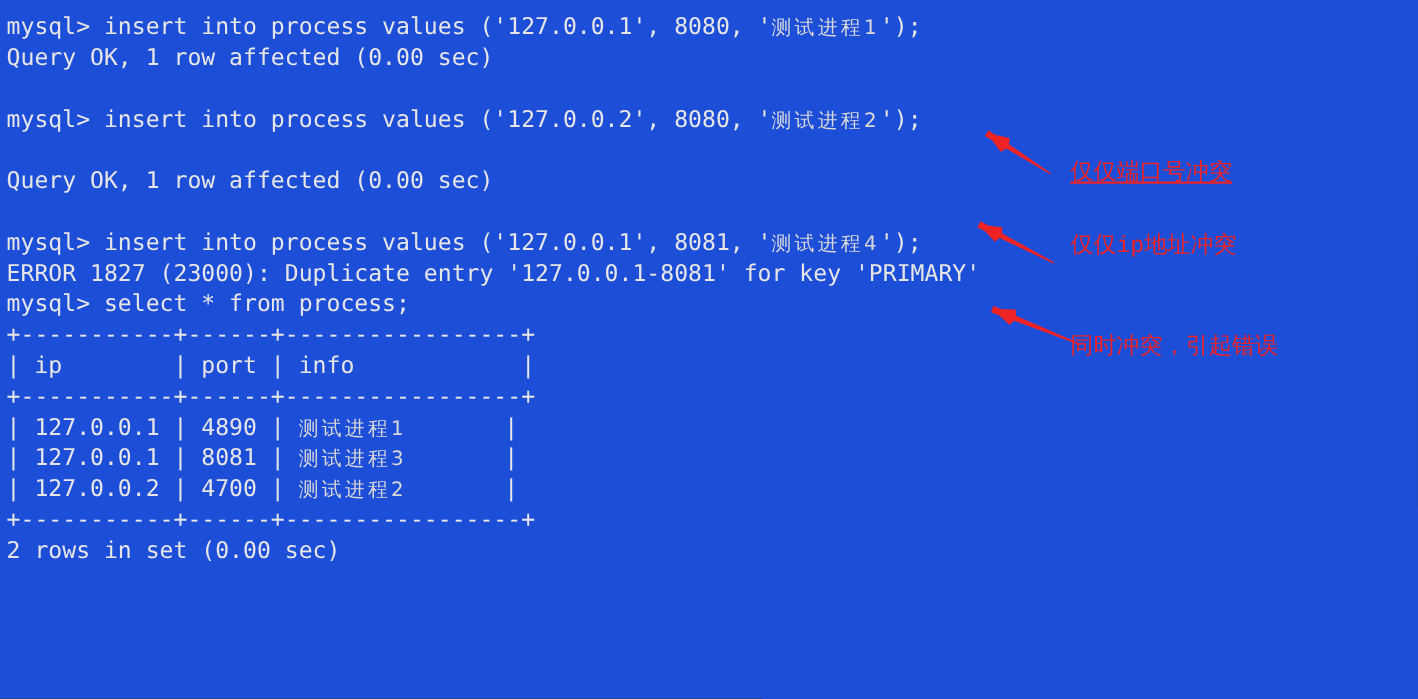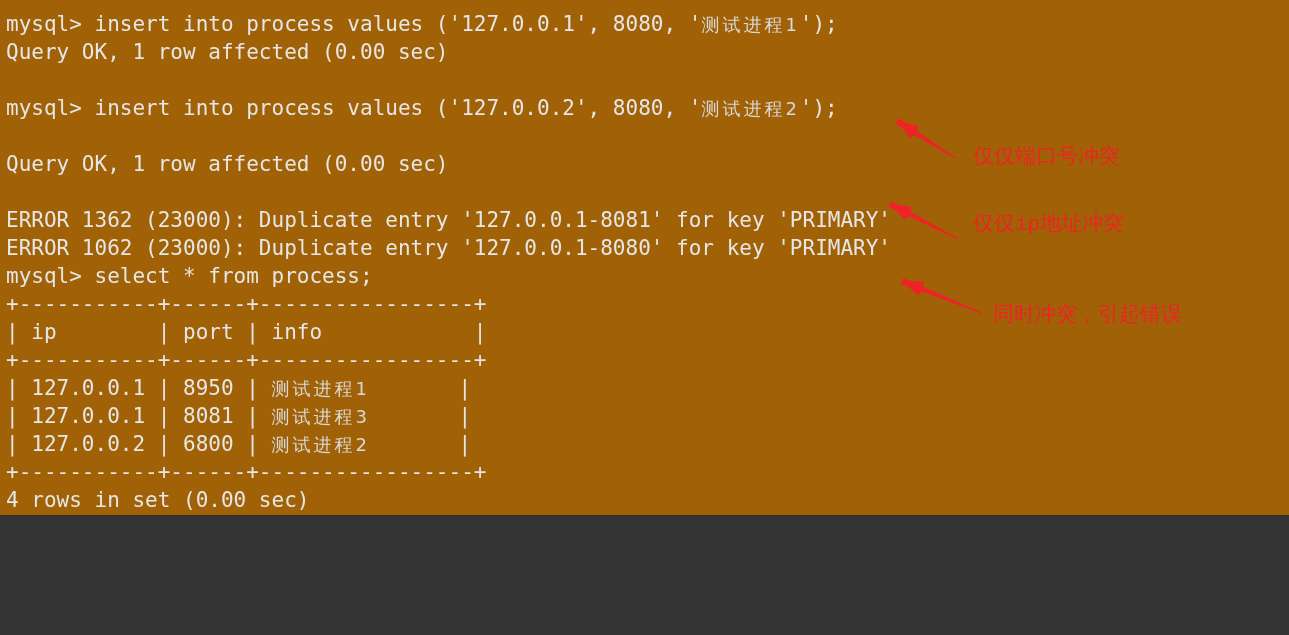--- a/index.html
+++ b/index.html
@@ -13,22 +13,22 @@
     overflow: hidden;
     position: relative;
     font-family: "DejaVu Sans Mono", "Liberation Mono", monospace;
   }
 
   #terminal {
     position: absolute;
     left: 0;
     top: 0;
     width: 1289px;
-    height: 515px;
-    background: #a16207;
+    height: 635px;
+    background: #1d4ed8;
     box-sizing: border-box;
     padding: 10px 0 0 6px;
   }
 
   .tline {
     height: 28px;
     line-height: 28px;
     font-size: 21px;
     color: #e6e6e6;
     white-space: pre;
@@ -71,43 +71,43 @@
 <body>
 
 <div id="terminal">
     <div class="tline"><span>mysql&gt; insert into process values ('127.0.0.1', 8080, '</span><span class="cjk">测试进程1</span><span>');</span></div>
     <div class="tline"><span>Query OK, 1 row affected (0.00 sec)</span></div>
     <div class="tline blank"><span></span></div>
     <div class="tline"><span>mysql&gt; insert into process values ('127.0.0.2', 8080, '</span><span class="cjk">测试进程2</span><span>');</span></div>
     <div class="tline blank"><span></span></div>
     <div class="tline"><span>Query OK, 1 row affected (0.00 sec)</span></div>
     <div class="tline blank"><span></span></div>
-    <div class="tline"><span>ERROR 1362 (23000): Duplicate entry '127.0.0.1-8081' for key 'PRIMARY'</span></div>
-    <div class="tline"><span>ERROR 1062 (23000): Duplicate entry '127.0.0.1-8080' for key 'PRIMARY'</span></div>
+    <div class="tline"><span>mysql&gt; insert into process values ('127.0.0.1', 8081, '</span><span class="cjk">测试进程4</span><span>');</span></div>
+    <div class="tline"><span>ERROR 1827 (23000): Duplicate entry '127.0.0.1-8081' for key 'PRIMARY'</span></div>
     <div class="tline"><span>mysql&gt; select * from process;</span></div>
     <div class="tline"><span>+-----------+------+-----------------+</span></div>
     <div class="tline"><span>| ip        | port | info            |</span></div>
     <div class="tline"><span>+-----------+------+-----------------+</span></div>
-    <div class="tline"><span>| 127.0.0.1 | 8950 | </span><span class="cjk">测试进程1</span><span>       |</span></div>
+    <div class="tline"><span>| 127.0.0.1 | 4890 | </span><span class="cjk">测试进程1</span><span>       |</span></div>
     <div class="tline"><span>| 127.0.0.1 | 8081 | </span><span class="cjk">测试进程3</span><span>       |</span></div>
-    <div class="tline"><span>| 127.0.0.2 | 6800 | </span><span class="cjk">测试进程2</span><span>       |</span></div>
+    <div class="tline"><span>| 127.0.0.2 | 4700 | </span><span class="cjk">测试进程2</span><span>       |</span></div>
     <div class="tline"><span>+-----------+------+-----------------+</span></div>
-    <div class="tline"><span>4 rows in set (0.00 sec)</span></div>
+    <div class="tline"><span>2 rows in set (0.00 sec)</span></div>
   </div>
 
 <svg id="annotations" width="1289" height="635" viewBox="0 0 1289 635">
     <g>
       <polygon points="895.2789897767694,123.69779980938839 954.6773105831443,158.5058374642603 955.3226894168557,157.4941625357397 898.7210102232306,118.30220019061161" fill="#ee2326"></polygon>
       <polygon points="897,121 909.8276310979809,138.07928219844482 916.8119673501959,133.63866882684917 917.8948665193739,125.43334559193674" fill="#ee2326"></polygon>
     </g>
     <g>
       <polygon points="888.5355410181844,206.84523459324177 957.7254139409096,239.53348148623283 958.2745860590904,238.46651851376717 891.4644589818156,201.15476540675823" fill="#ee2326"></polygon>
       <polygon points="890,204 904.3503904691307,219.82138721425792 910.8946915441193,214.75462064770838 911.2150419463914,206.4843500584372" fill="#ee2326"></polygon>
     </g>
     <g>
       <polygon points="900.8115498356668,283.9711254108328 981.7771655941875,313.55708601453114 982.2228344058125,312.44291398546886 903.1884501643332,278.0288745891672" fill="#ee2326"></polygon>
       <polygon points="902,281 917.7841037450494,295.39138870872154 923.8192022358036,289.72768089432145 923.354963890361,281.46423834544265" fill="#ee2326"></polygon>
     </g>
   </svg>
 
-<div class="anno-label" style="left: 973px; top: 146px;">仅仅端口号冲突</div>
+<div class="anno-label" style="left: 973px; top: 146px; text-decoration: underline;">仅仅端口号冲突</div>
 <div class="anno-label" style="left: 973px; top: 214px; font-family: Liberation Mono, monospace;">仅仅ip地址冲突</div>
-<div class="anno-label" style="left: 993px; top: 304px;">同时冲突，引起错误</div>
+<div class="anno-label" style="left: 973px; top: 304px;">同时冲突，引起错误</div>
 
 </body></html>

